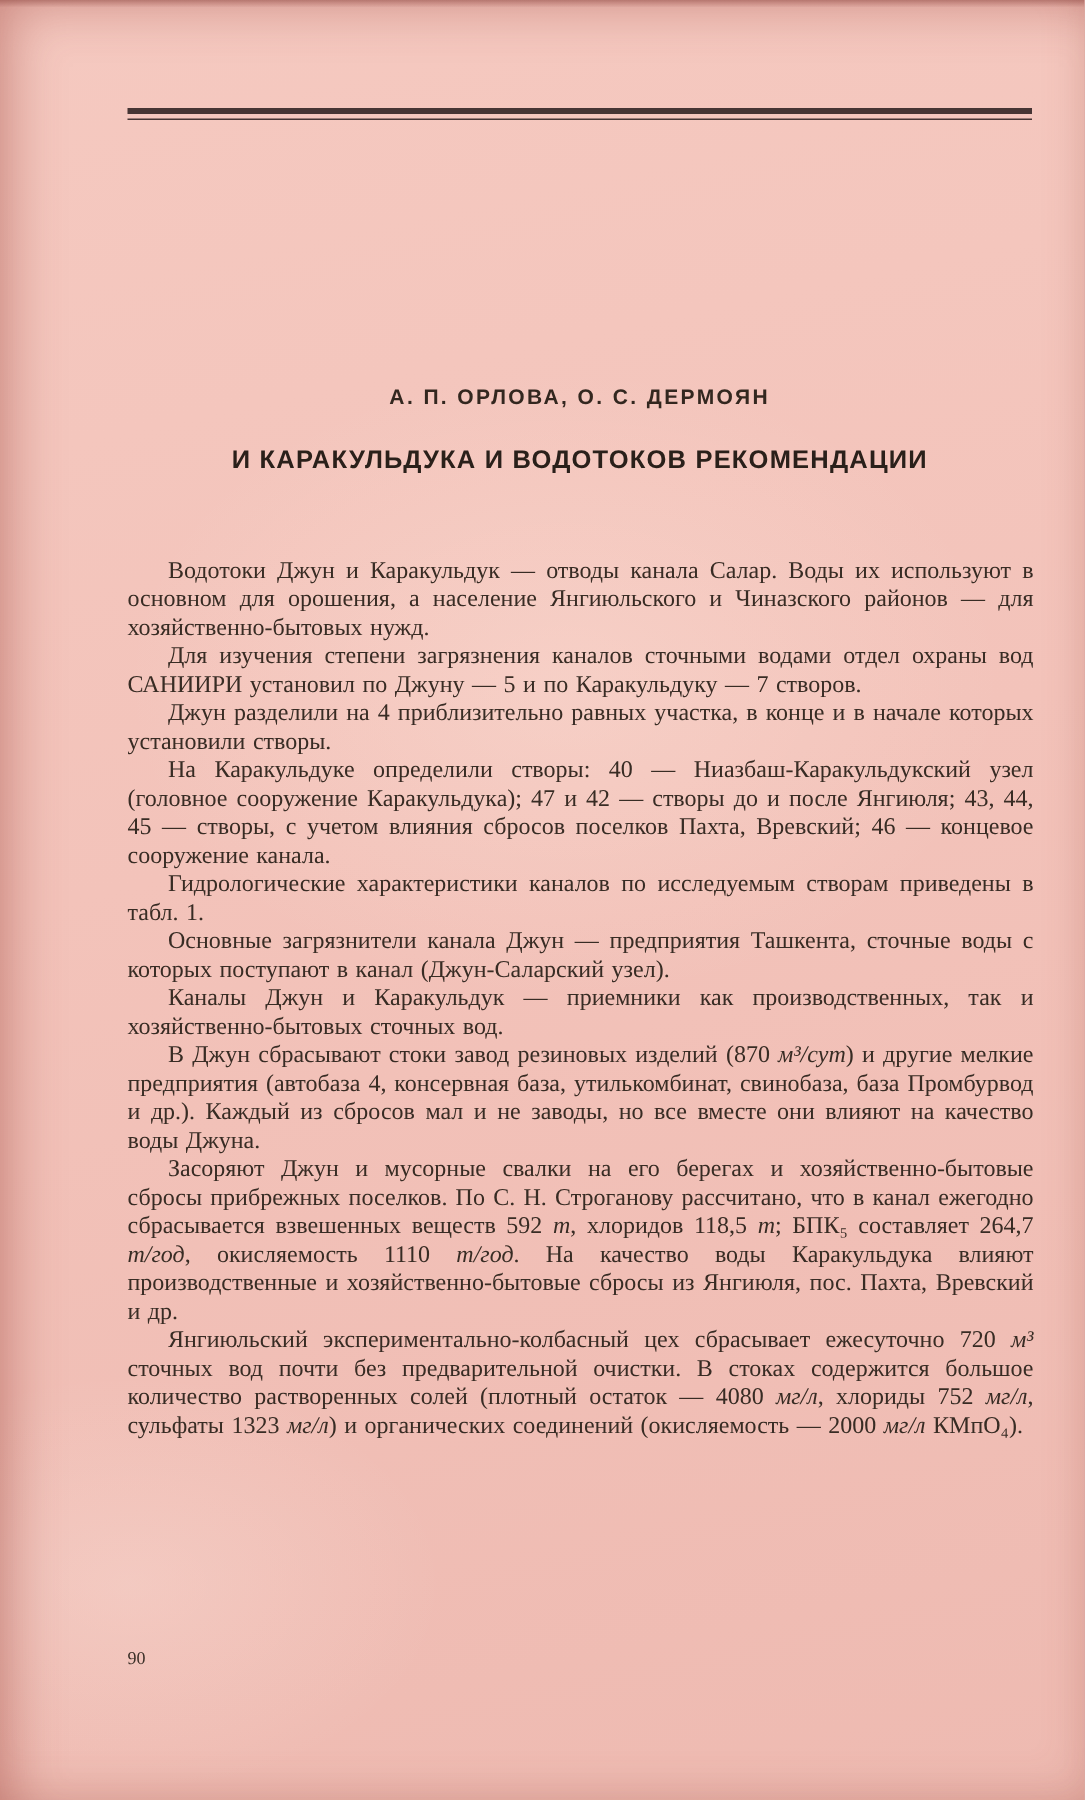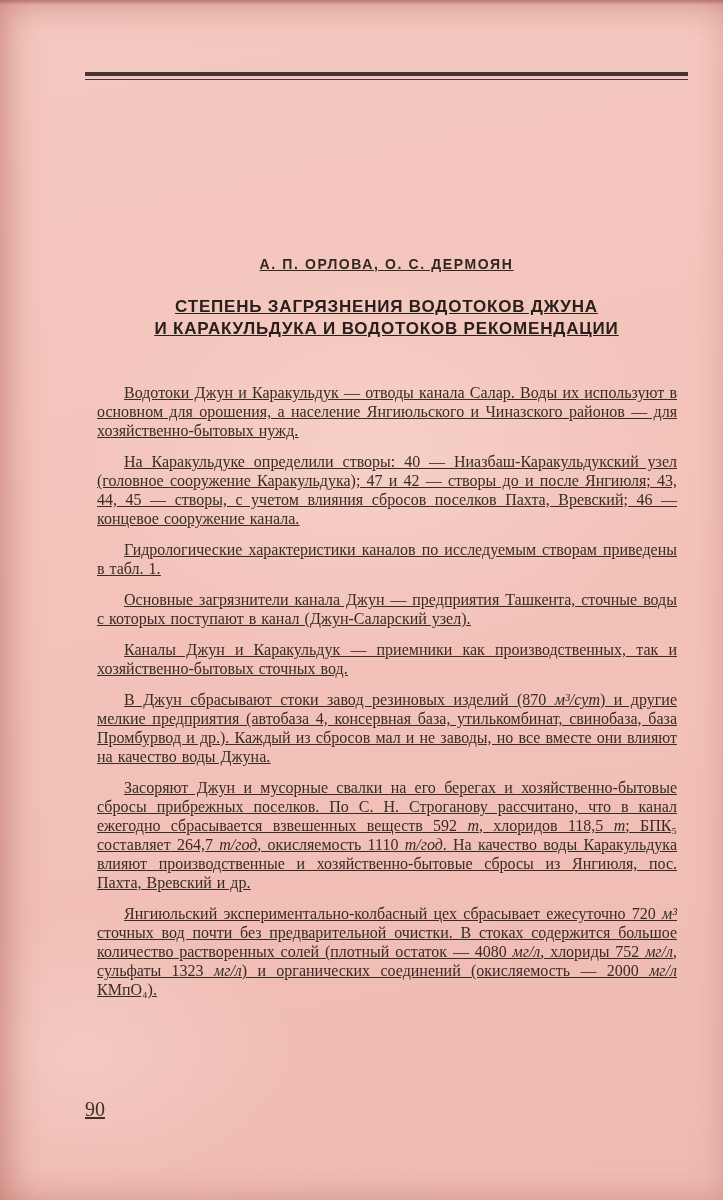--- a/index.html
+++ b/index.html
@@ -1,15 +1,15 @@
 <!DOCTYPE html>
 <html style="--paper: #f3c3ba; --ink: #382c24; --rule: #463534;"><head>
 <meta charset="utf-8">
 <style>
-  * { margin: 0; padding: 0; box-sizing: border-box; text-decoration: underline; }
+  * { margin: 0; padding: 0; box-sizing: border-box; }
   html, body { width: 723px; height: 1200px; }
   body {
     font-family: "Liberation Serif", serif;
     background: #d9aaa3;
   }
   .page {
     position: relative;
     width: 723px;
     height: 1200px;
     overflow: hidden;
@@ -81,46 +81,47 @@
     position: absolute;
     top: 371px;
     left: 85px;
     width: 604px;
     font-size: 16px;
     line-height: 19px;
     text-align: justify;
     word-spacing: 1px;
     color: var(--ink, #382c24);
   }
-  .para { text-indent: 27px; margin: 12px; }
+  .para { text-indent: 27px; margin: 0; }
   .it { font-style: italic; }
 
   .pagenum {
     position: absolute;
     left: 85px;
     top: 1098px;
-    font-size: 20px;
+    font-size: 12px;
     color: #3c3028;
   }
 </style>
 </head>
 <body>
 
 <div class="page">
   <div class="rule"></div>
 
   <div class="author">А. П. ОРЛОВА, О. С. ДЕРМОЯН</div>
 
   <h1 class="title">
-    <span class="title-line">СТЕПЕНЬ ЗАГРЯЗНЕНИЯ ВОДОТОКОВ ДЖУНА</span>
     <span class="title-line">И КАРАКУЛЬДУКА И ВОДОТОКОВ РЕКОМЕНДАЦИИ</span>
   </h1>
 
   <div class="body">
       <p class="para"><span>Водотоки Джун и Каракульдук — отводы канала Салар. Воды их используют в основном для орошения, а население Янгиюльского и Чиназского районов — для хозяйственно-бытовых нужд.</span></p>
+      <p class="para"><span>Для изучения степени загрязнения каналов сточными водами отдел охраны вод САНИИРИ установил по Джуну — 5 и по Каракульдуку — 7 створов.</span></p>
+      <p class="para"><span>Джун разделили на 4 приблизительно равных участка, в конце и в начале которых установили створы.</span></p>
       <p class="para"><span>На Каракульдуке определили створы: 40 — Ниазбаш-Каракульдукский узел (головное сооружение Каракульдука); 47 и 42 — створы до и после Янгиюля; 43, 44, 45 — створы, с учетом влияния сбросов поселков Пахта, Вревский; 46 — концевое сооружение канала.</span></p>
       <p class="para"><span>Гидрологические характеристики каналов по исследуемым створам приведены в табл. 1.</span></p>
       <p class="para"><span>Основные загрязнители канала Джун — предприятия Ташкента, сточные воды с которых поступают в канал (Джун-Саларский узел).</span></p>
       <p class="para"><span>Каналы Джун и Каракульдук — приемники как производственных, так и хозяйственно-бытовых сточных вод.</span></p>
       <p class="para"><span>В Джун сбрасывают стоки завод резиновых изделий (870 </span><span class="it">м³/сут</span><span>) и другие мелкие предприятия (автобаза 4, консервная база, утилькомбинат, свинобаза, база Промбурвод и др.). Каждый из сбросов мал и не заводы, но все вместе они влияют на качество воды Джуна.</span></p>
       <p class="para"><span>Засоряют Джун и мусорные свалки на его берегах и хозяйственно-бытовые сбросы прибрежных поселков. По С. Н. Строганову рассчитано, что в канал ежегодно сбрасывается взвешенных веществ 592 </span><span class="it">т</span><span>, хлоридов 118,5 </span><span class="it">т</span><span>; БПК₅ составляет 264,7 </span><span class="it">т/год</span><span>, окисляемость 1110 </span><span class="it">т/год</span><span>. На качество воды Каракульдука влияют производственные и хозяйственно-бытовые сбросы из Янгиюля, пос. Пахта, Вревский и др.</span></p>
       <p class="para"><span>Янгиюльский экспериментально-колбасный цех сбрасывает ежесуточно 720 </span><span class="it">м³</span><span> сточных вод почти без предварительной очистки. В стоках содержится большое количество растворенных солей (плотный остаток — 4080 </span><span class="it">мг/л</span><span>, хлориды 752 </span><span class="it">мг/л</span><span>, сульфаты 1323 </span><span class="it">мг/л</span><span>) и органических соединений (окисляемость — 2000 </span><span class="it">мг/л</span><span> КМпО₄).</span></p>
     </div>
 
   <div class="pagenum">90</div>

